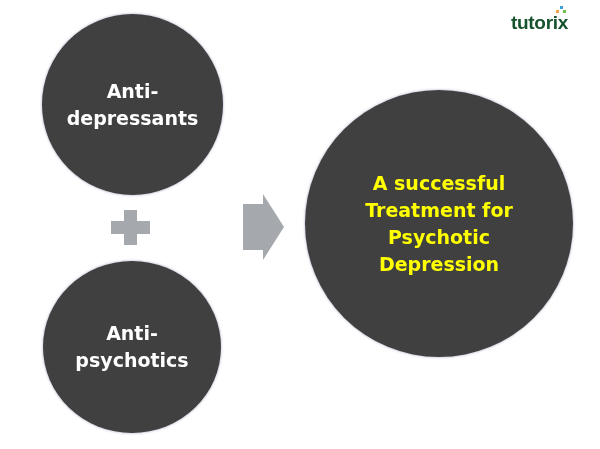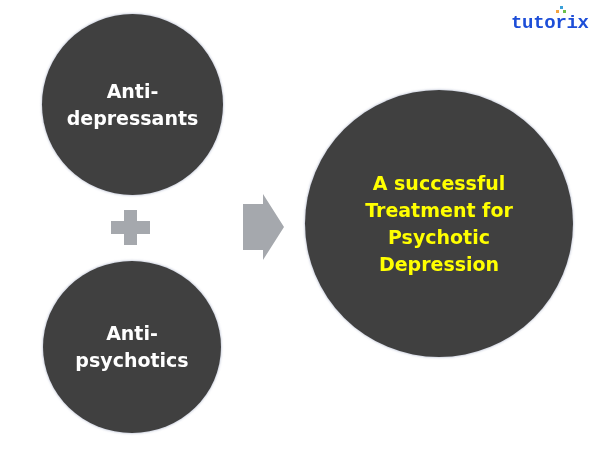--- a/index.html
+++ b/index.html
@@ -73,24 +73,24 @@
       position: absolute;
       left: 511px;
       top: 6px;
       width: 82px;
       height: 30px;
     }
     #logo-text {
       position: absolute;
       left: 0;
       top: 6px;
-      font-family: Liberation Mono, monospace;
+      font-family: Liberation Sans, sans-serif;
       font-weight: bold;
       font-size: 19px;
-      color: #1d4ed8;
+      color: #14532d;
       letter-spacing: -0.3px;
     }
     .logo-dot {
       position: absolute;
       width: 3px;
       height: 3px;
     }
   </style>
 </head>
 <body>

